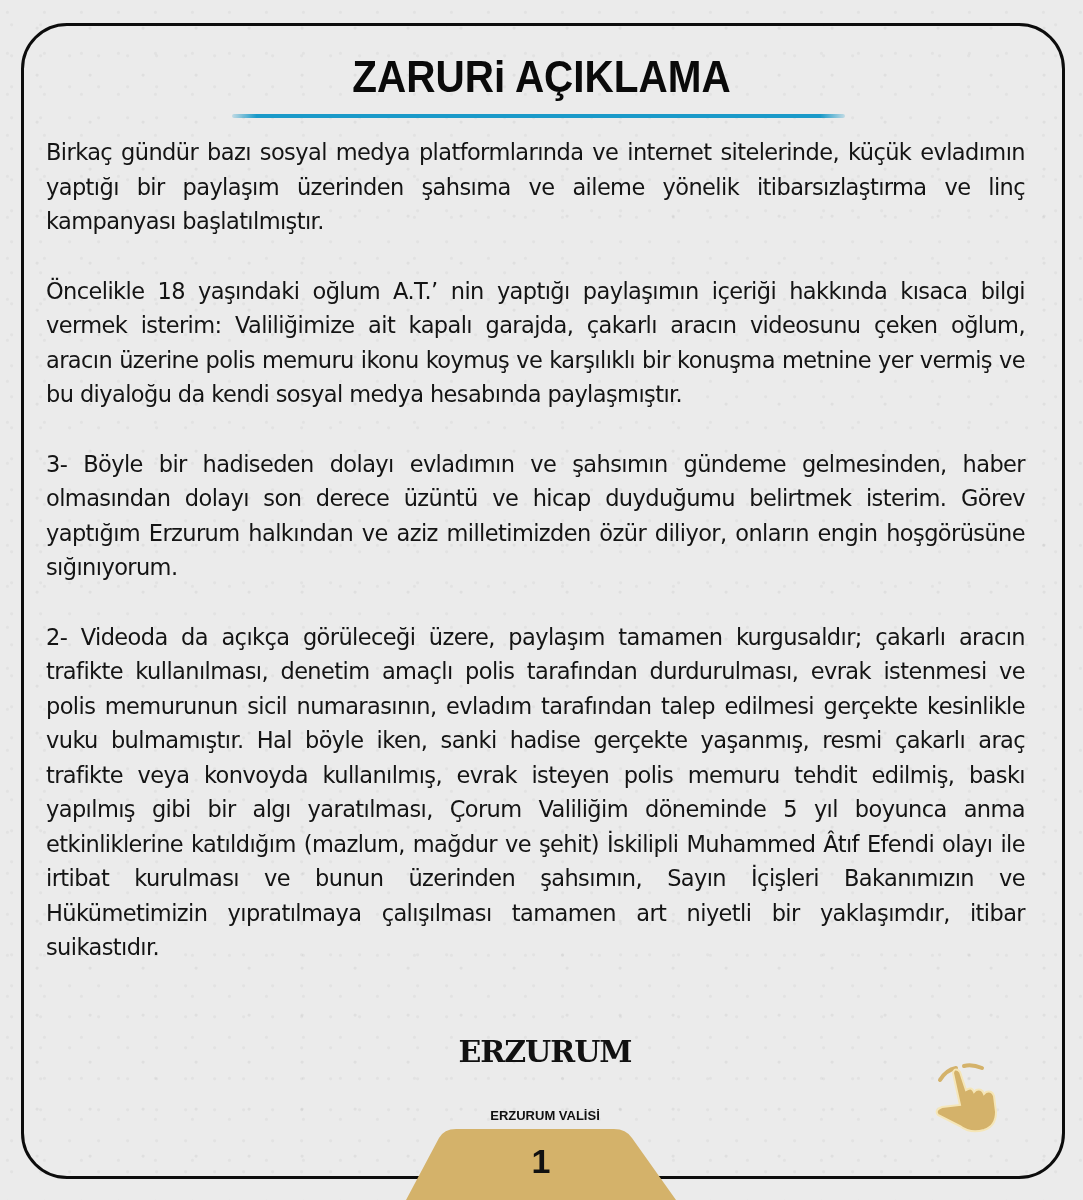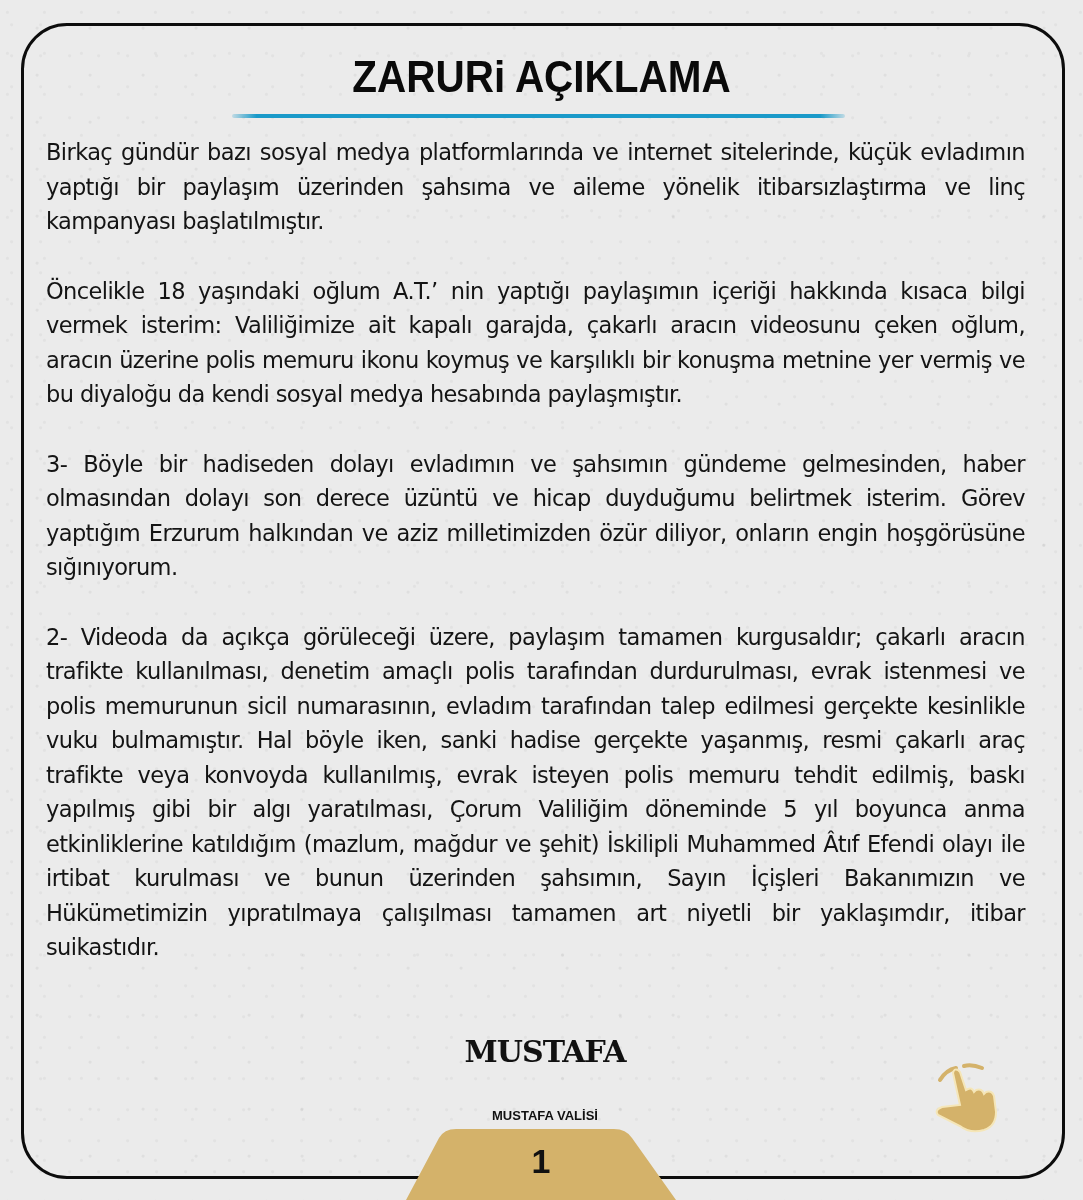--- a/index.html
+++ b/index.html
@@ -70,22 +70,22 @@
 <div class="underline"></div>
 
 <div class="body-text">
   <p>Birkaç gündür bazı sosyal medya platformlarında ve internet sitelerinde, küçük evladımın yaptığı bir paylaşım üzerinden şahsıma ve aileme yönelik itibarsızlaştırma ve linç kampanyası başlatılmıştır.</p>
   <p>Öncelikle 18 yaşındaki oğlum A.T.’ nin yaptığı paylaşımın içeriği hakkında kısaca bilgi vermek isterim: Valiliğimize ait kapalı garajda, çakarlı aracın videosunu çeken oğlum, aracın üzerine polis memuru ikonu koymuş ve karşılıklı bir konuşma metnine yer vermiş ve bu diyaloğu da kendi sosyal medya hesabında paylaşmıştır.</p>
   <p>3- Böyle bir hadiseden dolayı evladımın ve şahsımın gündeme gelmesinden, haber olmasından dolayı son derece üzüntü ve hicap duyduğumu belirtmek isterim. Görev yaptığım Erzurum halkından ve aziz milletimizden özür diliyor, onların engin hoşgörüsüne sığınıyorum.</p>
   <p>2- Videoda da açıkça görüleceği üzere, paylaşım tamamen kurgusaldır; çakarlı aracın trafikte kullanılması, denetim amaçlı polis tarafından durdurulması, evrak istenmesi ve polis memurunun sicil numarasının, evladım tarafından talep edilmesi gerçekte kesinlikle vuku bulmamıştır. Hal böyle iken, sanki hadise gerçekte yaşanmış, resmi çakarlı araç trafikte veya konvoyda kullanılmış, evrak isteyen polis memuru tehdit edilmiş, baskı yapılmış gibi bir algı yaratılması, Çorum Valiliğim döneminde 5 yıl boyunca anma etkinliklerine katıldığım (mazlum, mağdur ve şehit) İskilipli Muhammed Âtıf Efendi olayı ile irtibat kurulması ve bunun üzerinden şahsımın, Sayın İçişleri Bakanımızın ve Hükümetimizin yıpratılmaya çalışılması tamamen art niyetli bir yaklaşımdır, itibar suikastıdır.</p>
 </div>
 
 <div class="logo">
-  <div class="logo-name">MUSTAFA</div>
-  <div class="logo-sub">MUSTAFA VALİSİ</div>
+  <div class="logo-name">ERZURUM</div>
+  <div class="logo-sub">ERZURUM VALİSİ</div>
 </div>
 
 <div class="page-tab">
   <svg width="270" height="72" viewBox="0 0 270 72">
     <path d="M0 72 L33 10 Q38 1 50 1 L208 1 Q220 1 226 10 L270 72 Z" fill="#d4b26a"></path>
   </svg>
   <div class="page-num">1</div>
 </div>
 
 <div class="swipe-hint">

